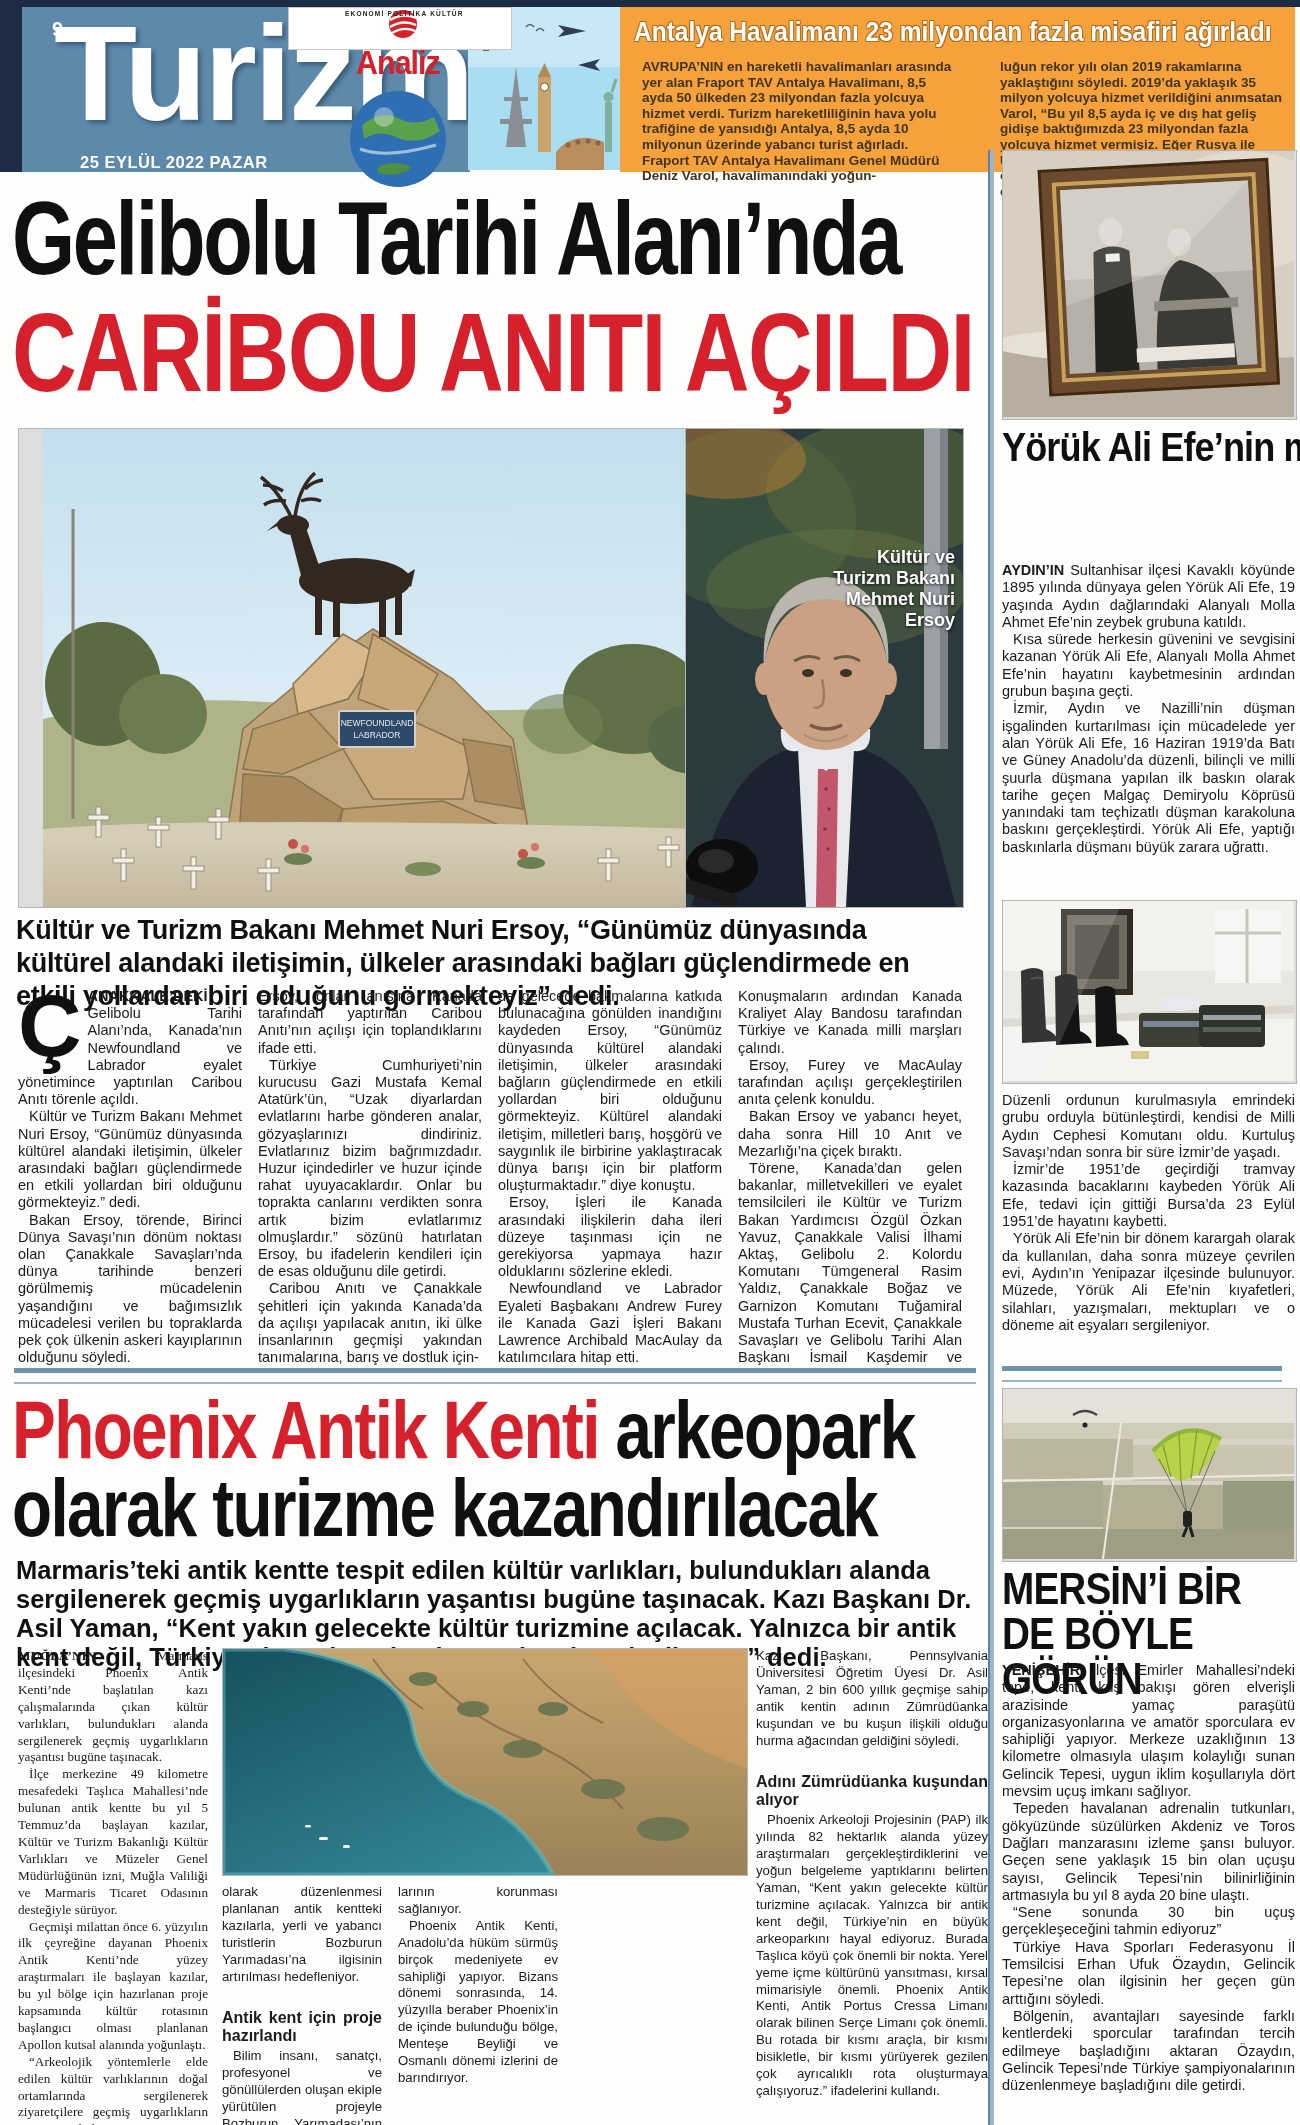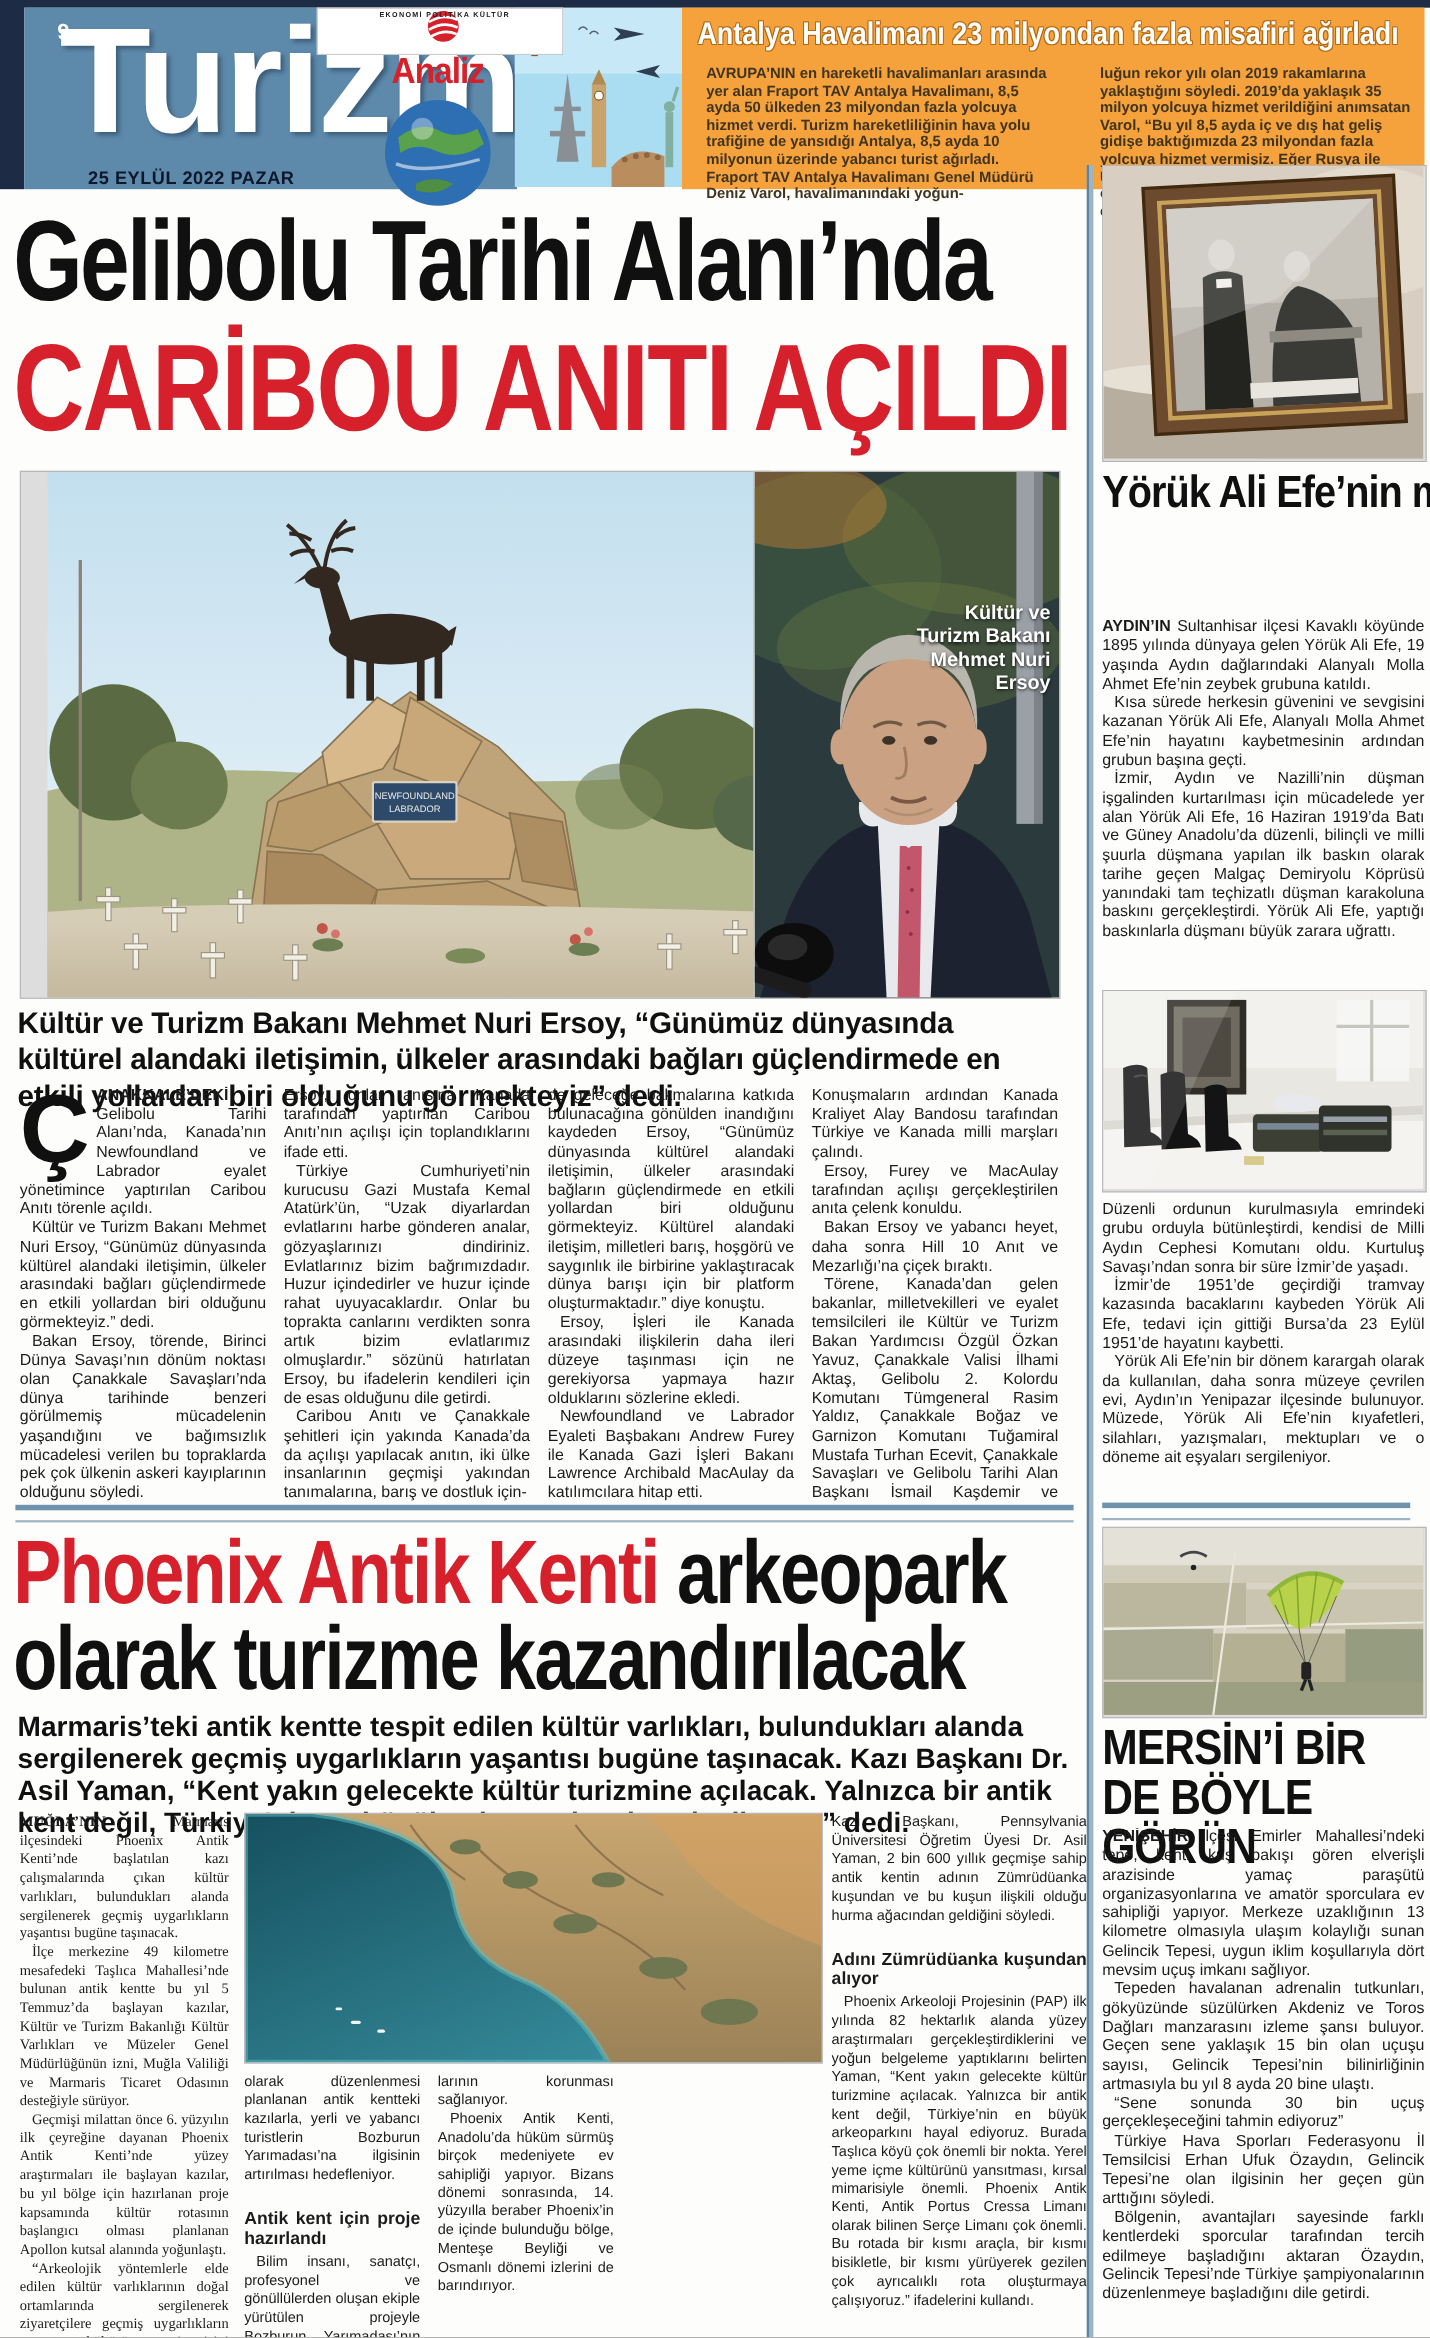--- a/index.html
+++ b/index.html
@@ -6,21 +6,21 @@
   #page{position:relative;width:1300px;height:2125px;background:#fdfdfc;overflow:hidden;
         font-family:"Liberation Sans",sans-serif;color:#1b1b1b;}
   .abs{position:absolute;}
   
   .topbar{left:0;top:0;width:1300px;height:7px;background:#1d2b45;}
   .leftbar{left:0;top:0;width:22px;height:172px;background:#1d2b45;}
   .banner{left:22px;top:7px;width:448px;height:165px;background:#5d89ab;}
   .pageno{left:30px;top:11px;color:#fff;font-size:20px;font-weight:bold;}
   .turizm{left:32px;top:-12px;color:#fff;font-size:136px;font-weight:bold;letter-spacing:-3px;
           text-shadow:3px 3px 4px rgba(20,40,60,.45);}
-  .dateline{left:58px;top:146px;color:#0f172a;font-size:16.5px;font-weight:bold;letter-spacing:.5px;
+  .dateline{left:58px;top:146px;color:#ffffff;font-size:16.5px;font-weight:bold;letter-spacing:.5px;
             border-bottom:2px solid #fff;padding-bottom:1px;}
   .logobox{left:288px;top:7px;width:222px;height:41px;background:#fff;border:1px solid #c9c9c9;
            display:flex;align-items:center;z-index:6;flex-direction:column;}
   .logotag{position:absolute;top:2px;left:56px;font-size:6.5px;font-weight:bold;color:#222;letter-spacing:1.2px;}
   .logotext{font-size:33px;font-weight:bold;color:#d6212b;letter-spacing:-1px;margin-left:4px;
             transform:scaleX(.92);transform-origin:0 50%;}
   .collage{left:300px;top:7px;width:320px;height:165px;z-index:5;overflow:visible;}
   .orangebox{left:620px;top:7px;width:675px;height:165px;background:#f5a13c;}
   .otitle{left:14px;top:8px;width:650px;color:#fff;font-size:28.5px;font-weight:bold;white-space:nowrap;
           transform:scaleX(.86);transform-origin:0 0;

